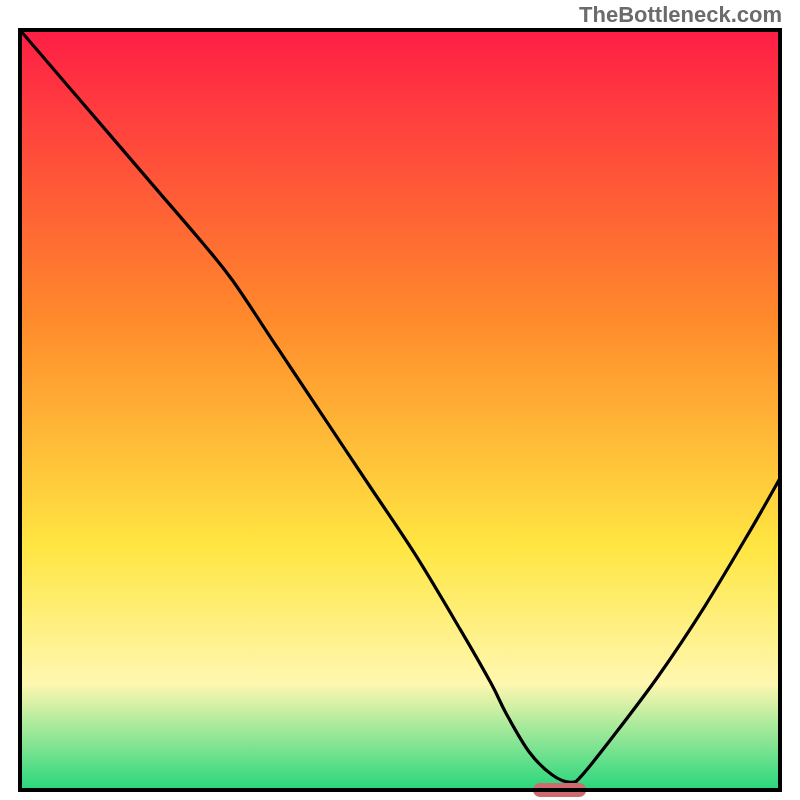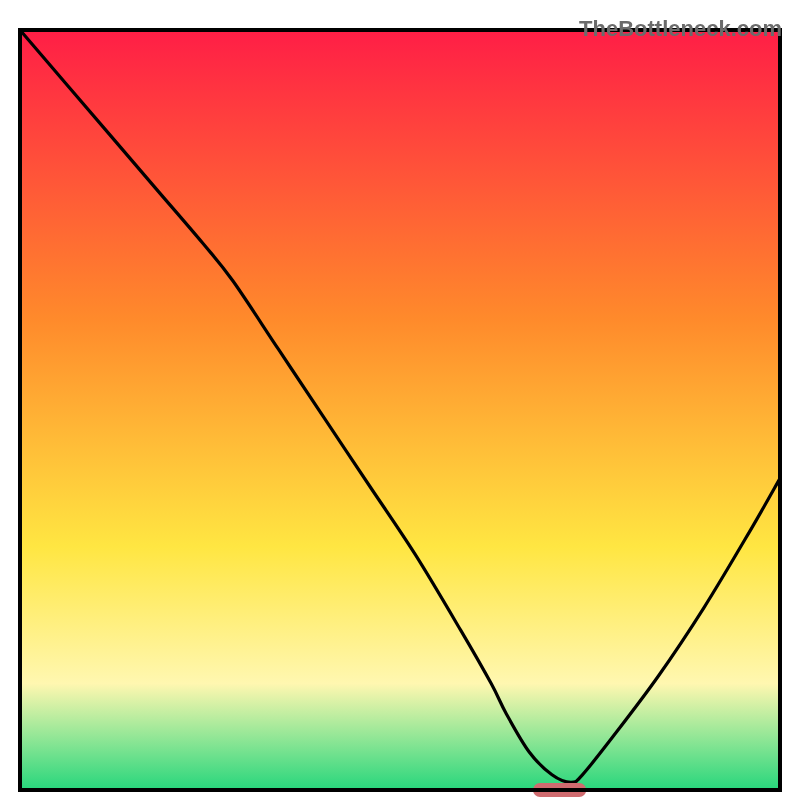--- a/index.html
+++ b/index.html
@@ -10,21 +10,21 @@
     background: #ffffff;
     font-family: Arial, Helvetica, sans-serif;
   }
   .wrap {
     position: relative;
     width: 800px;
     height: 800px;
   }
   .attribution {
     position: absolute;
-    top: 16px;
+    top: 2px;
     right: 18px;
     font-size: 22px;
     font-weight: bold;
     color: #6b6b6b;
   }
   svg {
     display: block;
   }
 </style>
 </head>

